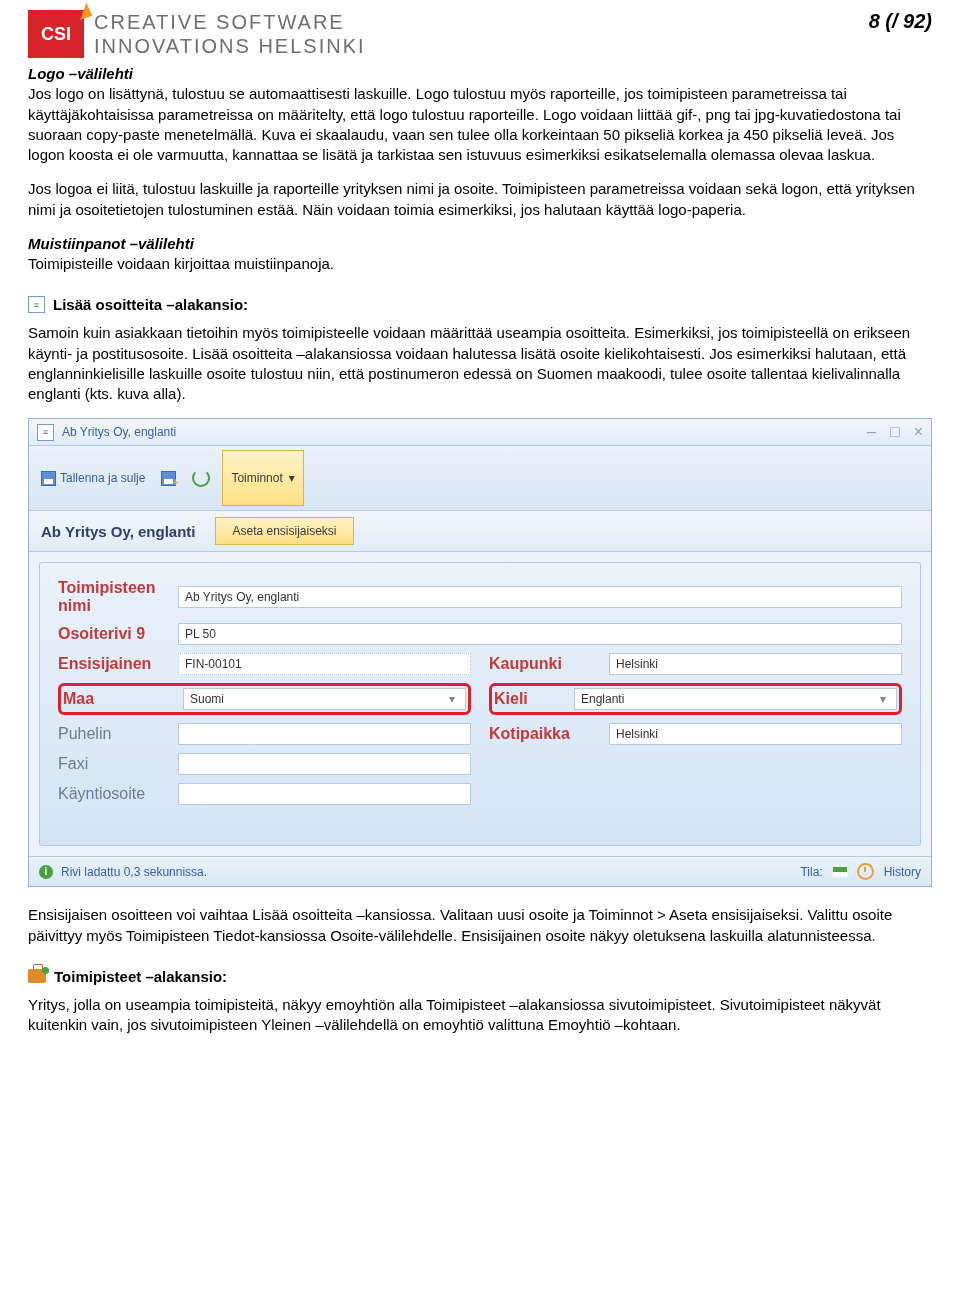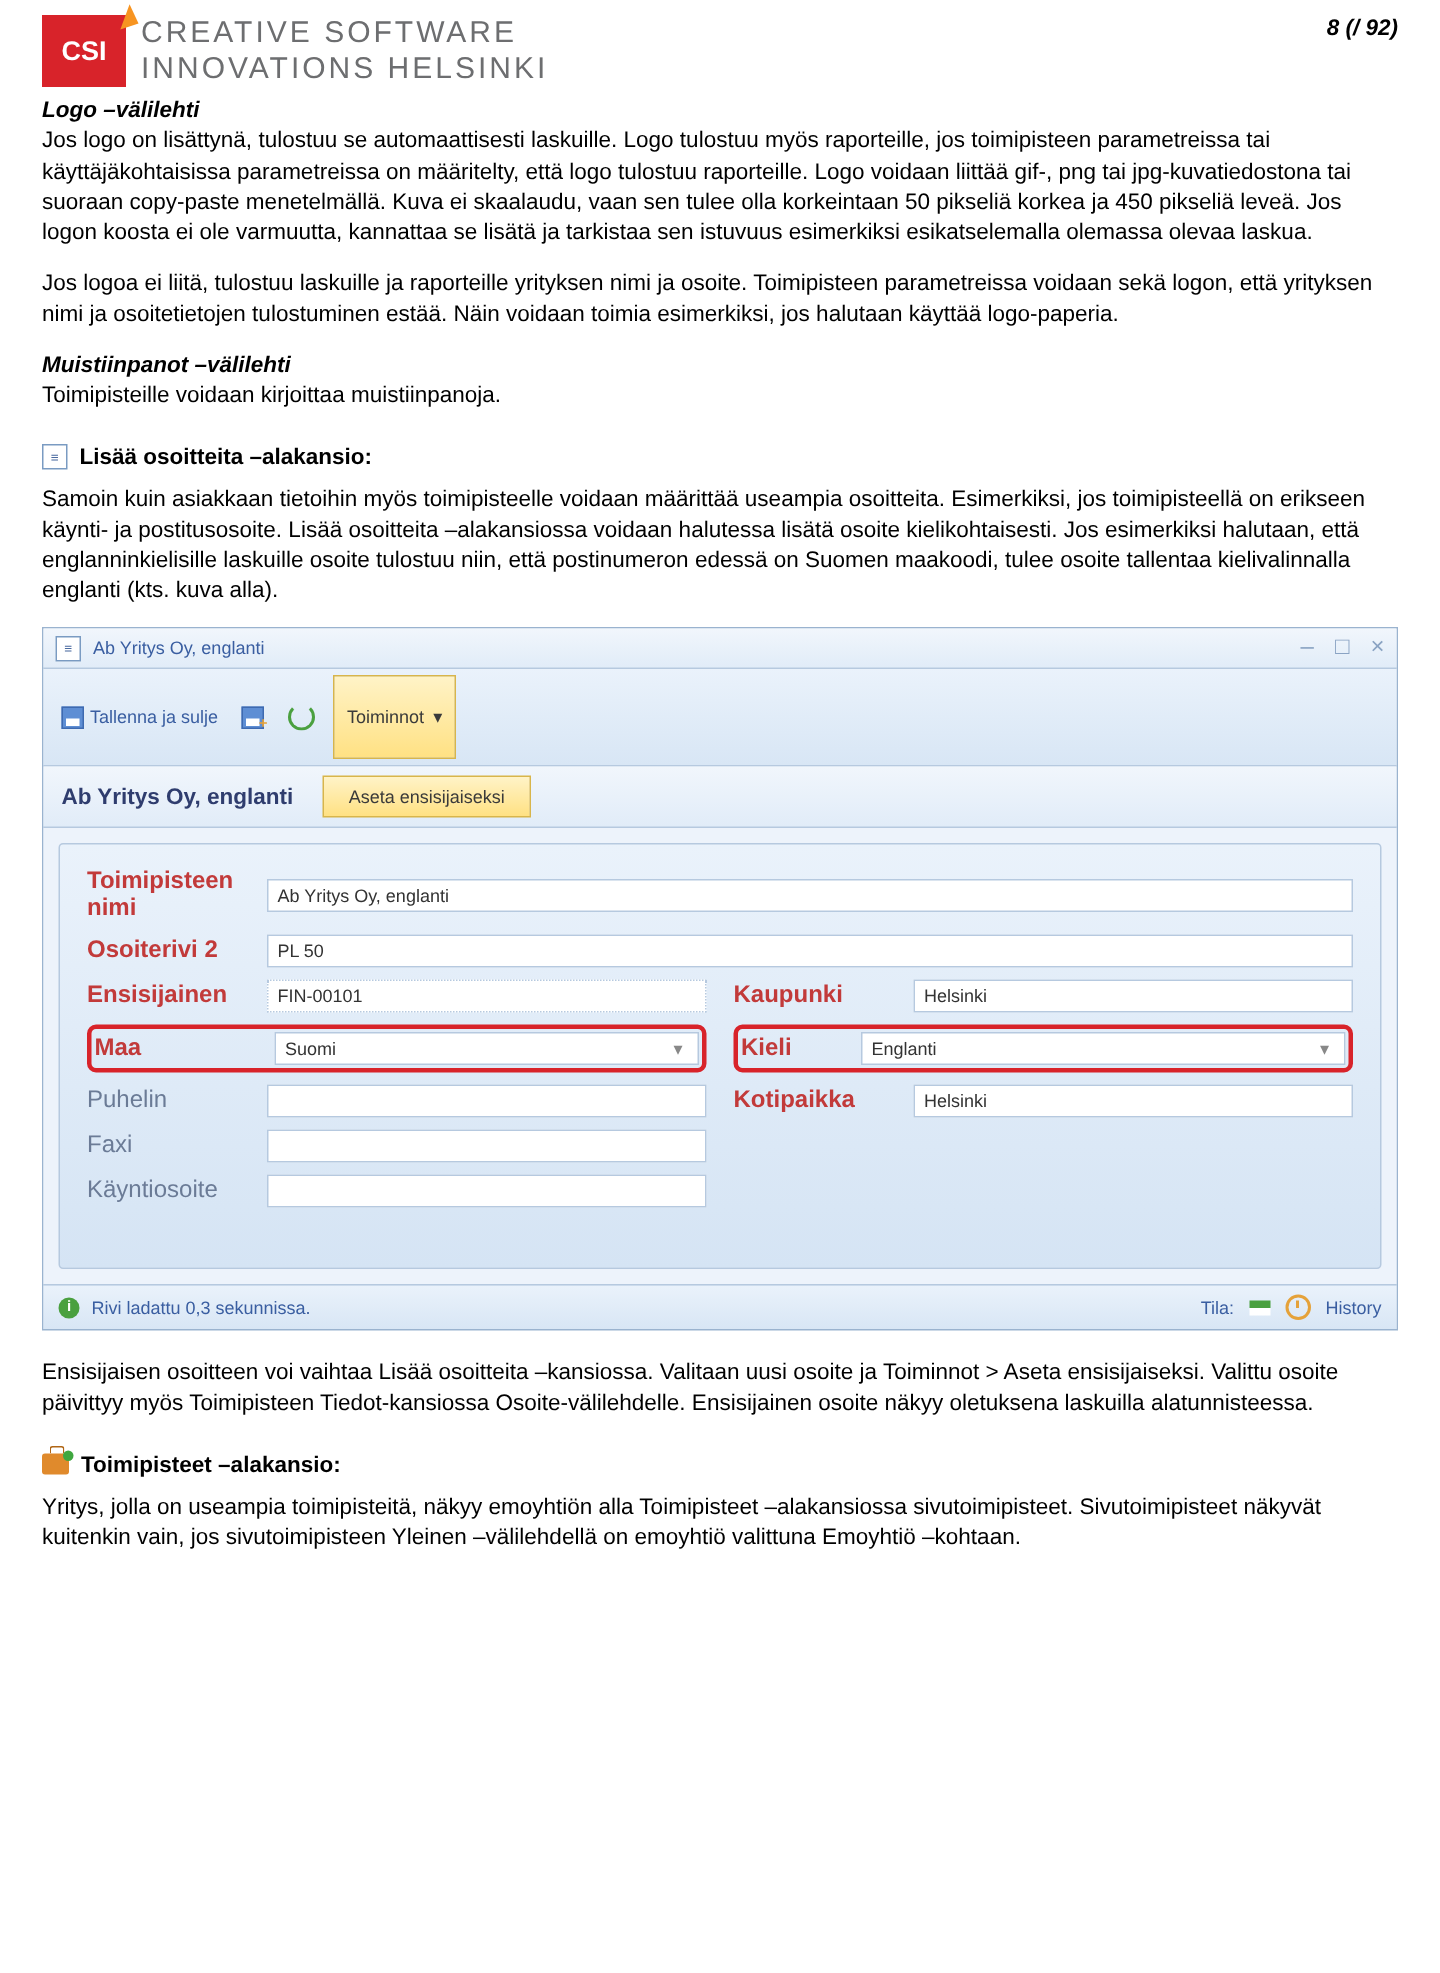--- a/index.html
+++ b/index.html
@@ -2,21 +2,21 @@
 <html><head>
 <meta charset="utf-8">
 <style>
   body{margin:0;font-family:Arial,Helvetica,sans-serif;font-size:15px;color:#000;background:#fff;width:960px}
   .page{padding:10px 28px 30px 28px}
   .header{display:flex;justify-content:space-between;align-items:flex-start;margin-bottom:6px}
   .logo-block{display:flex;align-items:center;gap:10px}
   .csi-badge{width:56px;height:48px;background:#d8232a;position:relative;display:flex;align-items:center;justify-content:center;color:#fff;font-weight:bold;font-size:18px}
   .csi-badge::after{content:"";position:absolute;right:-9px;top:-6px;width:0;height:0;border-left:10px solid #f79421;border-top:10px solid transparent;border-bottom:8px solid transparent;transform:rotate(20deg)}
   .logo-text{font-size:20px;letter-spacing:2px;color:#6d6e70;line-height:1.2}
-  .pagenum{font-weight:bold;font-style:italic;font-size:15px}
+  .pagenum{font-weight:bold;font-style:italic;font-size:20px}
   .section-title{font-weight:bold;font-style:italic}
   .body-text{margin:0 0 14px 0;line-height:1.35}
   .folder-row{display:flex;align-items:center;gap:8px;margin:22px 0 10px 0;font-weight:bold}
   .icon-box{width:15px;height:15px;border:1px solid #7a9bc2;display:flex;align-items:center;justify-content:center;font-size:9px;color:#4a6aa0;background:#fff}
   .briefcase{width:18px;height:14px;background:#e08a2c;border-radius:2px;position:relative;display:inline-block}
   .briefcase::before{content:"";position:absolute;top:-5px;left:5px;width:8px;height:4px;border:1px solid #b06616;border-bottom:none;border-radius:2px 2px 0 0}
   .briefcase::after{content:"";position:absolute;top:-2px;right:-3px;width:7px;height:7px;background:#3fa73f;border-radius:50%;color:#fff;font-size:7px;line-height:7px;text-align:center}
   
   .app{border:1px solid #9ab3cf;margin:14px 0 18px 0;font-size:12px;background:linear-gradient(#e9f1fa,#d8e6f5)}
   .app-titlebar{display:flex;align-items:center;gap:8px;padding:4px 8px;color:#3a5ea1;background:linear-gradient(#f1f6fc,#e1ecf8);border-bottom:1px solid #b6c9df}
@@ -113,21 +113,21 @@
     <span class="yellow-btn">Aseta ensisijaiseksi</span>
   </div>
   <div class="app-body">
     <div class="panel">
 
       <div class="form-row">
         <span class="lbl req">Toimipisteen nimi</span>
         <span class="val-input">Ab Yritys Oy, englanti</span>
       </div>
       <div class="form-row">
-        <span class="lbl req">Osoiterivi 2</span>
+        <span class="lbl req">Osoiterivi 9</span>
         <span class="val-input">PL 50</span>
       </div>
 
       <div class="two-col">
         <div class="col">
           <div class="form-row">
             <span class="lbl req">Ensisijainen</span>
             <span class="val-input dotted">FIN-00101</span>
           </div>
           <div class="form-row red-box" style="padding:2px">

